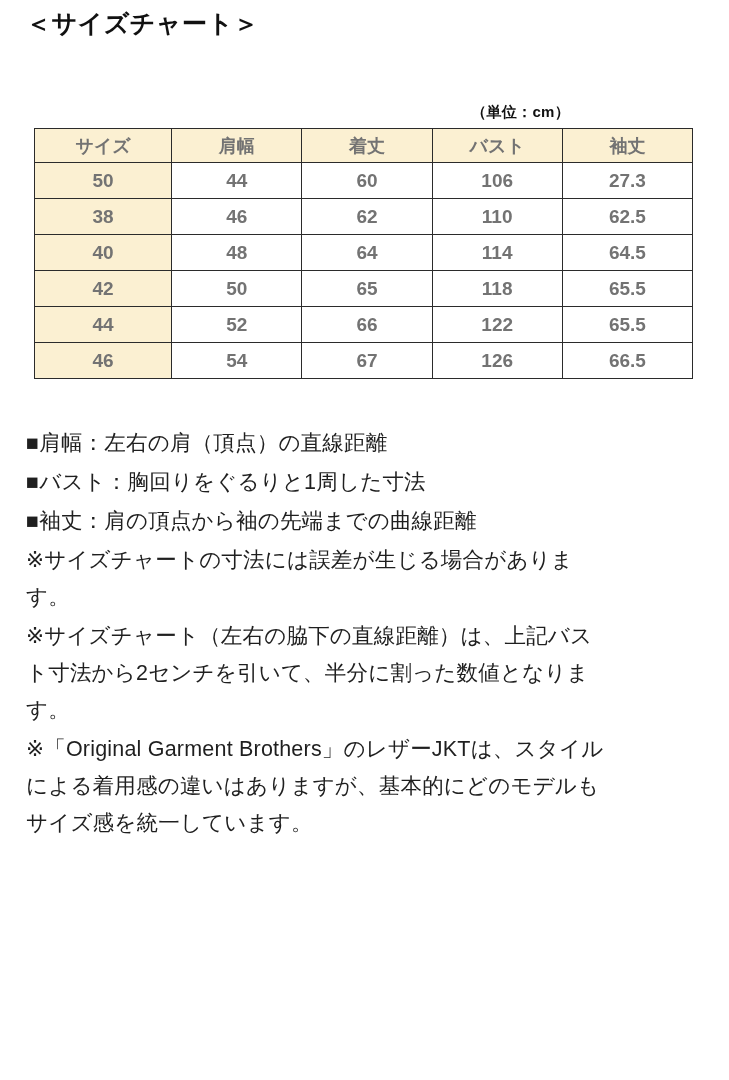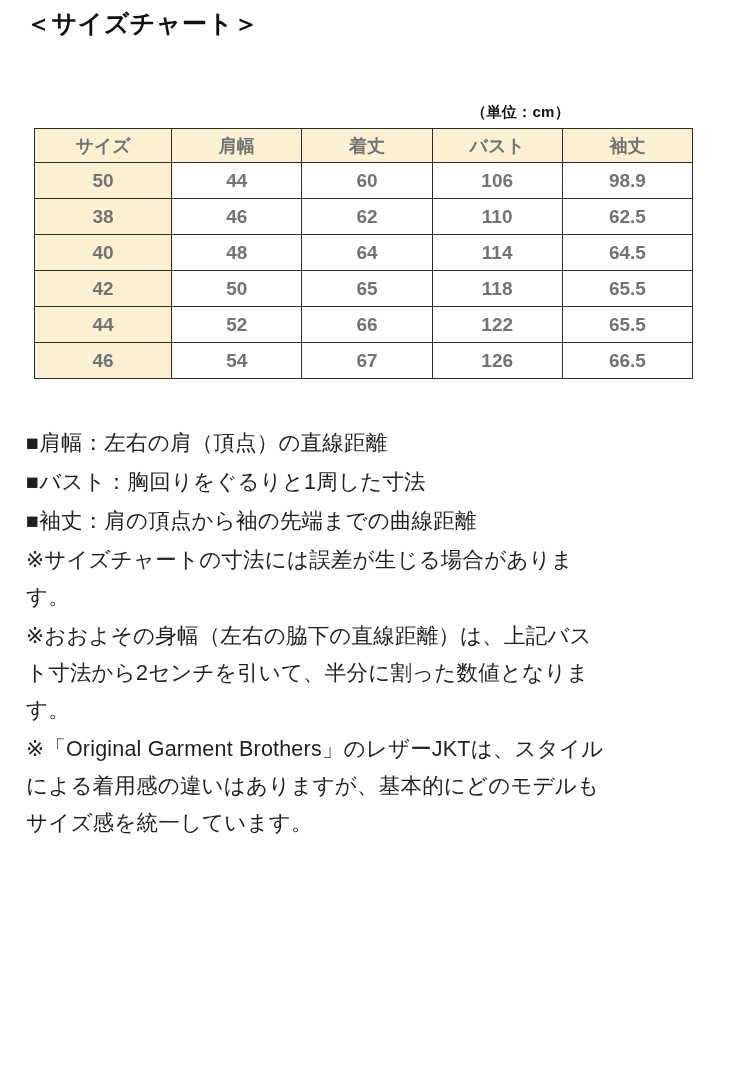--- a/index.html
+++ b/index.html
@@ -105,21 +105,21 @@
           <th>バスト</th>
           <th>袖丈</th>
         </tr>
       </thead>
       <tbody>
         <tr>
           <td class="size-col">50</td>
           <td>44</td>
           <td>60</td>
           <td>106</td>
-          <td>98.9</td>
+          <td>27.3</td>
         </tr>
         <tr>
           <td class="size-col">38</td>
           <td>46</td>
           <td>62</td>
           <td>110</td>
           <td>62.5</td>
         </tr>
         <tr>
           <td class="size-col">40</td>
@@ -151,17 +151,17 @@
         </tr>
       </tbody>
     </table>
   </div>
 
   <div class="notes">
     <p>■肩幅：左右の肩（頂点）の直線距離</p>
     <p>■バスト：胸回りをぐるりと1周した寸法</p>
     <p>■袖丈：肩の頂点から袖の先端までの曲線距離</p>
     <p>※サイズチャートの寸法には誤差が生じる場合があります。</p>
-    <p>※おおよその身幅（左右の脇下の直線距離）は、上記バスト寸法から2センチを引いて、半分に割った数値となります。</p>
+    <p>※サイズチャート（左右の脇下の直線距離）は、上記バスト寸法から2センチを引いて、半分に割った数値となります。</p>
     <p>※「Original Garment Brothers」のレザーJKTは、スタイルによる着用感の違いはありますが、基本的にどのモデルもサイズ感を統一しています。</p>
   </div>
 
 </div>
 
 </body></html>

